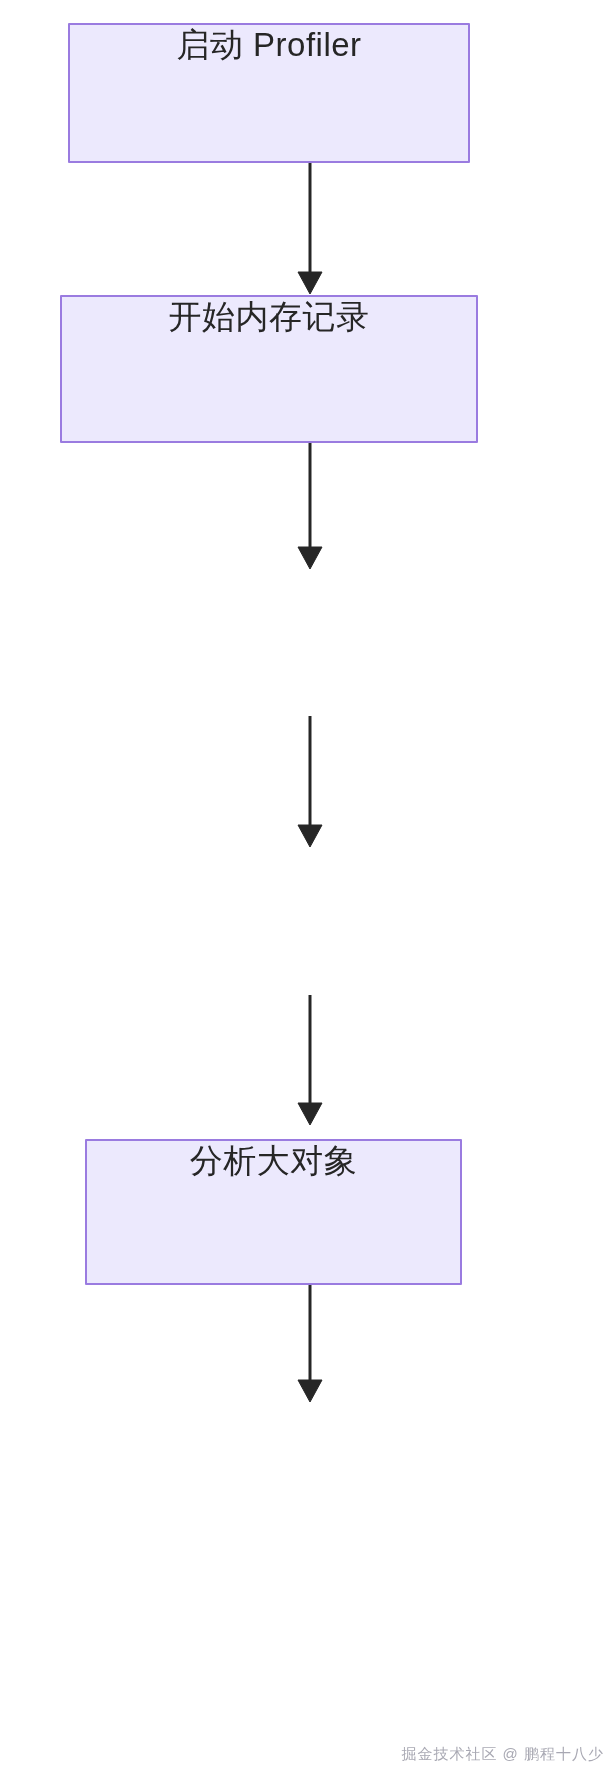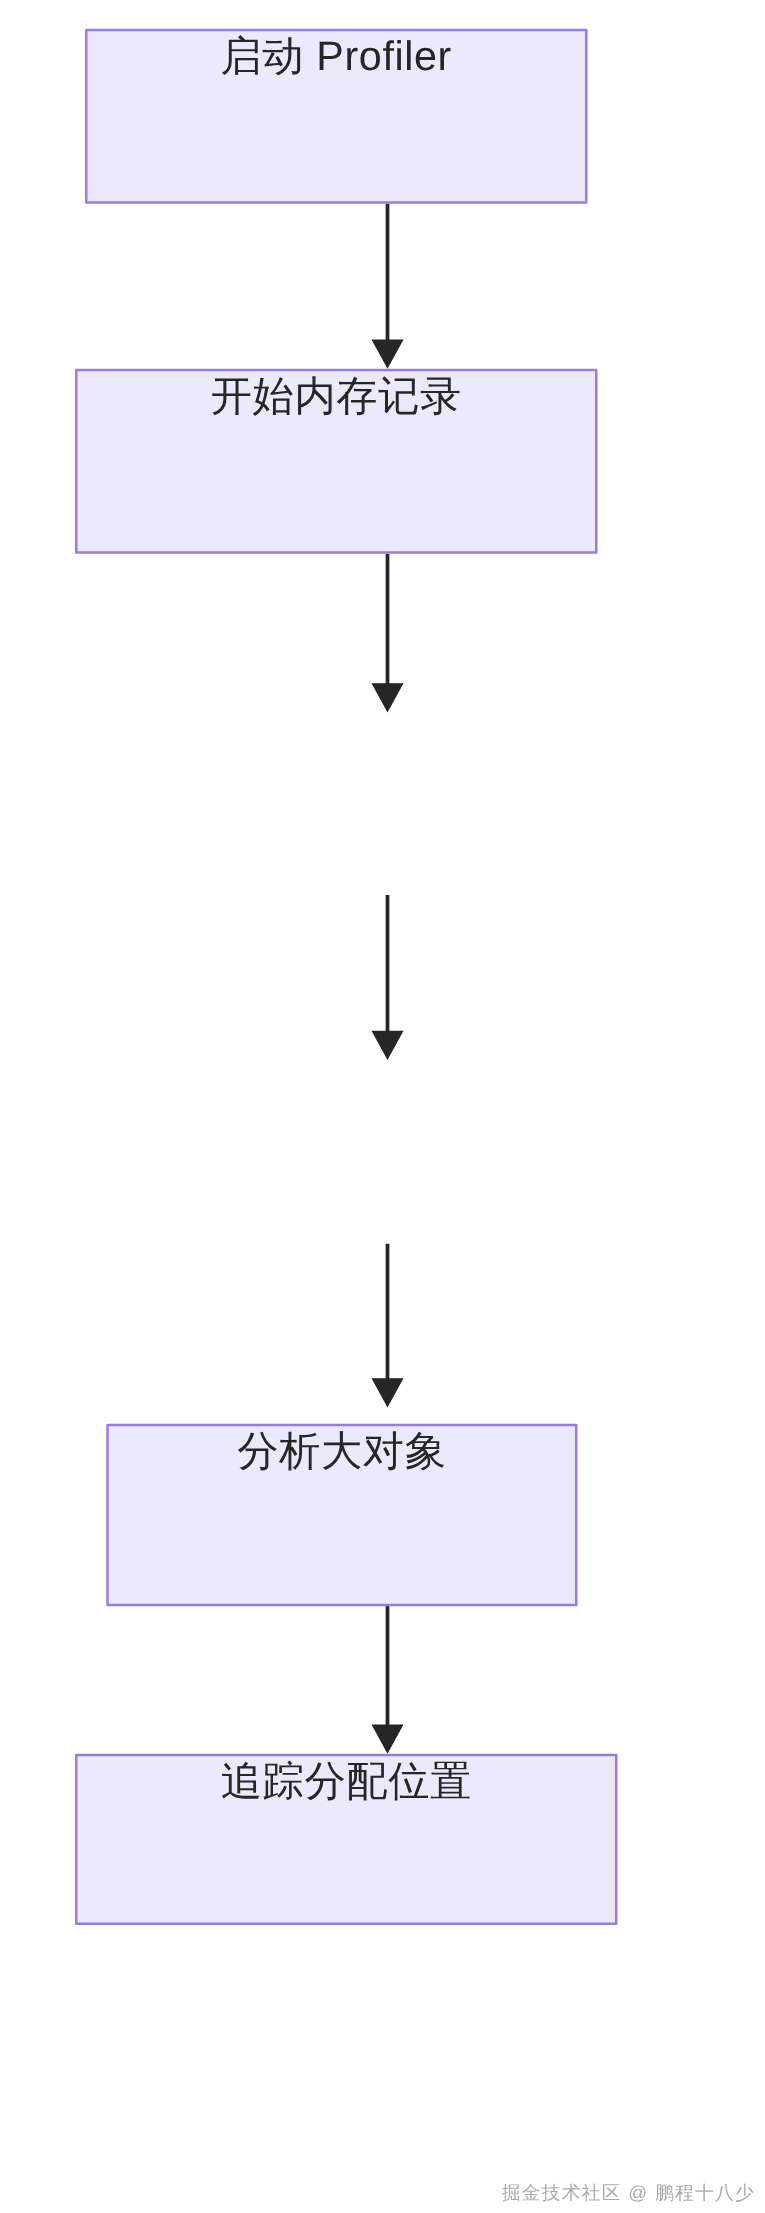--- a/index.html
+++ b/index.html
@@ -79,19 +79,16 @@
   <div class="node" style="left: 60px; top: 295px; width: 418px; height: 148px;">
     <span class="node-label">开始内存记录</span>
   </div>
 
 
 
   <div class="node" style="left: 85px; top: 1126px; width: 377px; height: 146px; margin-top: 13px;">
     <span class="node-label">分析大对象</span>
   </div>
 
-  <div class="node" style="left: 60px; top: 1403px; width: 434px; height: 137px;">
-    <span class="node-label">追踪分配位置</span>
-  </div>
 
   <div class="watermark">掘金技术社区 @ 鹏程十八少</div>
 
 </div>
 
 </body></html>

